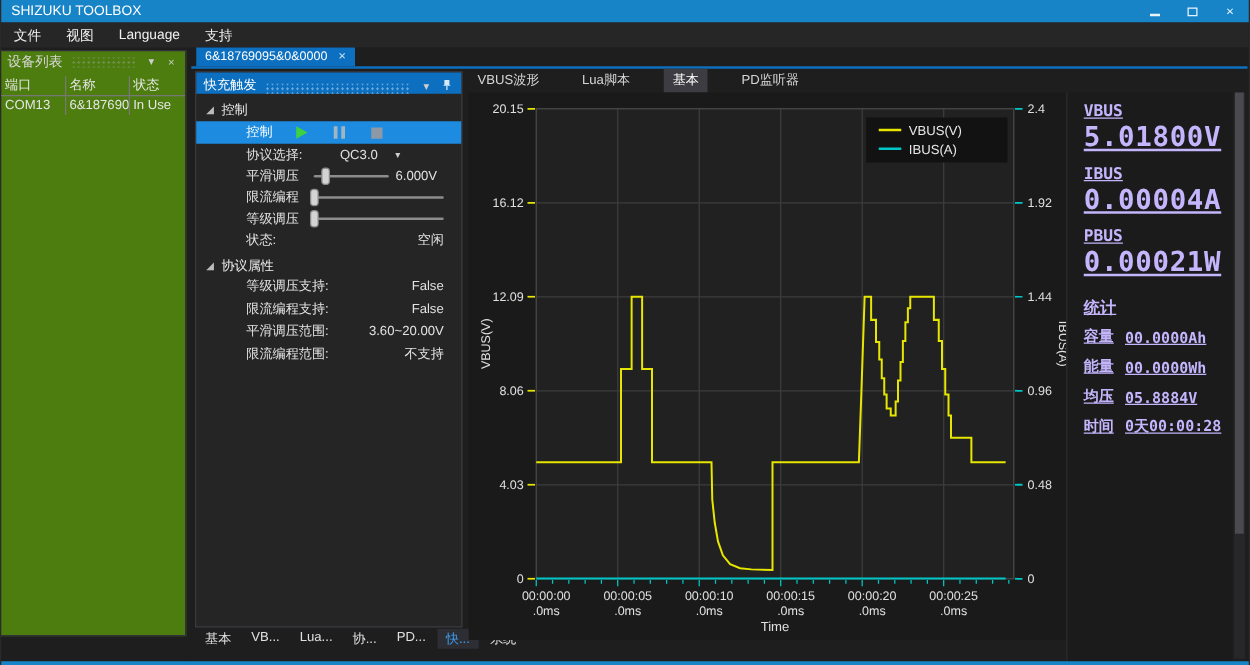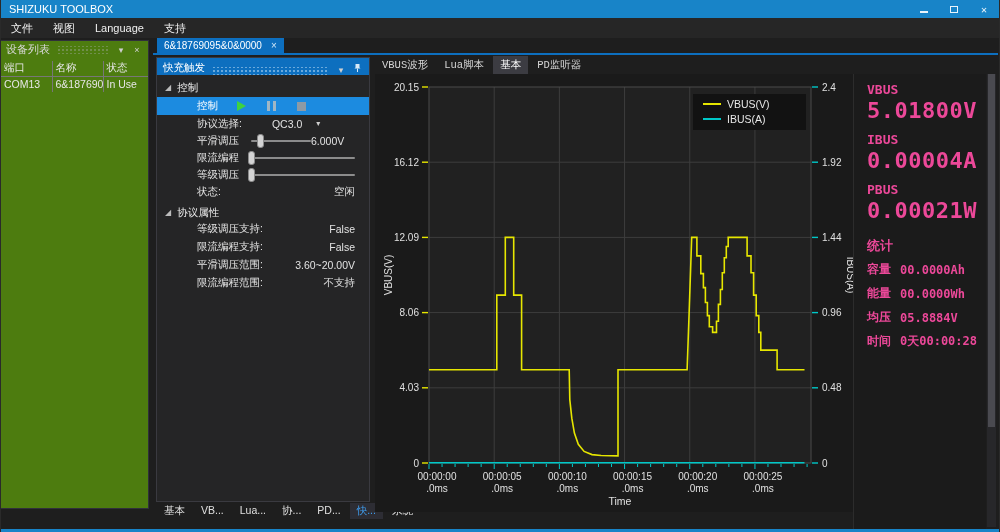--- a/index.html
+++ b/index.html
@@ -57,36 +57,36 @@
   .pause-bars { display:flex; gap:3px; }
   .pause-bars i { width:3px; height:10px; background:#9fb6c5; }
   .stop-sq { width:9px; height:9px; background:#8d9aa5; }
   .row { height:17px; display:flex; align-items:center; padding-left:40px; padding-right:14px; }
   .row .val-right { margin-left:auto; }
   .proto-val { margin-left:30px; }
   .dd-arrow { font-size:8px; color:#cfcfcf; margin-left:14px; }
   .slider { flex:1; height:2px; background:#8c8c8c; margin-left:12px; position:relative; border-radius:1px;}
   .slider .thumb { position:absolute; top:-6px; width:7px; height:14px; background:#d4d4d4;
                    border:1px solid #8a8a8a; border-radius:3px; }
-  .slider-val { width:44px; text-align:left; }
+  .slider-val { width:44px; text-align:center; }
   .prow { height:18px; display:flex; align-items:center; padding-left:40px; padding-right:14px; }
   .prow span:last-child { margin-left:auto; }
   .trigger-tabs { position:absolute; left:4px; top:465px; height:16px; display:flex; gap:2px;
                   font-size:10.5px; color:#e0e0e0; }
   .trigger-tabs .ttab { padding:1px 7px; }
   .trigger-tabs .ttab.active { background:#2d2d34; color:var(--tab-active-text); }
   
   .right-pane { position:absolute; left:220px; top:18px; right:0; bottom:0; }
-  .view-tabs { position:absolute; left:2px; top:0; height:18px; display:flex; align-items:flex-start;
-               gap:2px; font-size:10.5px; color:#d6d6d6;font-family:Liberation Mono, monospace; }
+  .view-tabs { position:absolute; left:2px; top:0; height:18px; display:flex; align-items:flex-end;
+               gap:20px; font-size:10.5px; color:#d6d6d6; }
   .view-tabs .vtab { padding:2px 7px 3px; }
   .view-tabs .vtab.active { background:#3c3c42; color:#fff; }
   .chart-wrap { position:absolute; left:2px; top:18px; width:478px; height:438px; background:#1a1a1a; }
   .values-panel { position:absolute; left:480px; top:18px; right:12px; bottom:0; background:#1b1b1b;
-                  border-left:1px solid #2c2c2c; padding:8px 0 0 13px; color:#ec4899; }
+                  border-left:1px solid #2c2c2c; padding:8px 0 0 13px; color:#c4b5fd;text-decoration:underline; }
   .readout { margin-bottom:9px; }
   .readout .rlabel { font-family:"DejaVu Sans Mono",monospace; font-weight:bold; font-size:13px; }
   .readout .rvalue { font-family:"DejaVu Sans Mono",monospace; font-weight:bold; font-size:22px;
                      letter-spacing:.5px; margin-top:1px; }
   .stats-title { font-weight:bold; font-size:13px; margin:14px 0 6px; }
   .stat-row { display:flex; align-items:center; margin-bottom:7px; font-size:12px; }
   .stat-row .slabel { font-weight:bold; width:30px; }
   .stat-row .svalue { font-family:"DejaVu Sans Mono",monospace; font-weight:bold; margin-left:3px; }
   .scrollbar { position:absolute; right:2px; top:18px; bottom:2px; width:9px; background:#27272a; }
   .scrollbar .thumb { position:absolute; left:1px; right:1px; top:0; height:78%; background:#4a4a50; }

